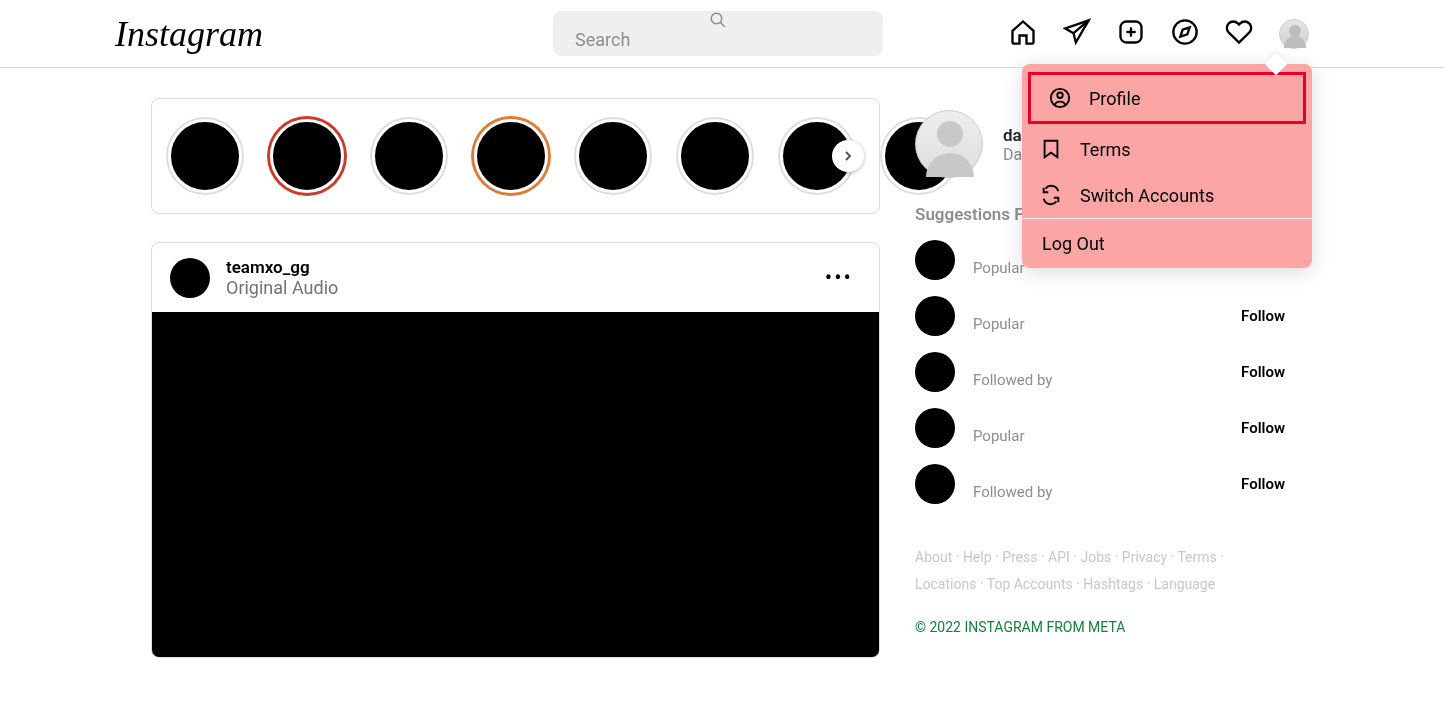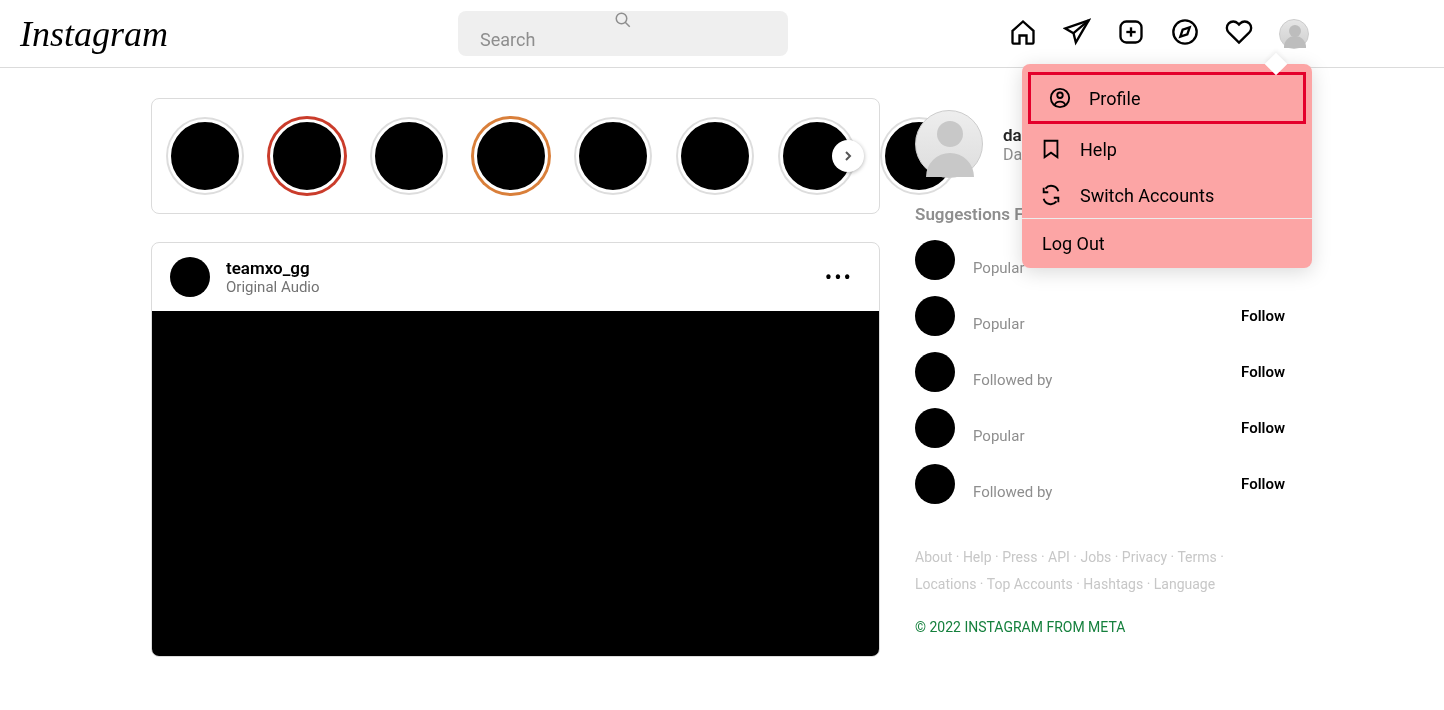--- a/index.html
+++ b/index.html
@@ -1,18 +1,18 @@
 <!DOCTYPE html>
 <html><head>
 <meta charset="utf-8">
 <style>
 * { margin:0; padding:0; box-sizing:border-box; font-family:-apple-system,BlinkMacSystemFont,"Segoe UI",Roboto,Helvetica,Arial,sans-serif; }
 body { background:#fff; width:1444px; height:710px; overflow:hidden; }
 .topbar { height:68px; border-bottom:1px solid #dbdbdb; display:flex; align-items:center; padding:0 20px; }
-.logo { font-family:'Brush Script MT',cursive; font-size:36px; font-weight:500; font-style:italic; }
+.logo { margin-left:95px; font-family:'Brush Script MT',cursive; font-size:36px; font-weight:500; font-style:italic; }
 .search-wrap { margin-left:290px; width:330px; height:45px; background:#efefef; border-radius:8px; display:flex; align-items:center; padding:0 16px;flex-direction:column; }
 .search-wrap svg { width:18px; height:18px; }
 .search-wrap input { border:none; background:transparent; outline:none; font-size:18px; margin-left:12px; width:100%; color:#8e8e8e; }
 .search-wrap input::placeholder{ color:#8e8e8e; }
 .nav-icons { margin-left:auto; margin-right:115px; display:flex; gap:26px; align-items:center; }
 .nav-icons svg { width:28px; height:28px; }
 .nav-icons .iconbtn { cursor:pointer; }
 .avatar-small { width:30px; height:30px; border-radius:50%; background:linear-gradient(#e6e6e6,#cfcfcf); border:1px solid #ccc; position:relative; }
 .avatar-small::after{content:""; position:absolute; width:12px; height:12px; border-radius:50%; background:#bdbdbd; top:5px; left:9px;}
 .avatar-small::before{content:""; position:absolute; width:22px; height:12px; border-radius:12px 12px 0 0; background:#bdbdbd; bottom:0; left:4px;}
@@ -20,21 +20,21 @@
 .feed { width:765px;padding-left:36px; }
 .stories { background:#fff; border:1px solid #dbdbdb; border-radius:8px; padding:20px 16px; display:flex; gap:28px; align-items:center; position:relative; }
 .story { width:74px; height:74px; border-radius:50%; background:#000; border:3px solid #fff; box-shadow:0 0 0 2px #ddd; flex-shrink:0; }
 .story.ring-g { box-shadow:0 0 0 3px #d97f3a; }
 .story.ring-r { box-shadow:0 0 0 3px #ca3c2b; }
 .story-next { position:absolute; right:15px; top:50%; transform:translateY(-50%); width:32px; height:32px; border-radius:50%; background:#fff; box-shadow:0 1px 4px rgba(0,0,0,.3); display:flex; align-items:center; justify-content:center; cursor:pointer;}
 .post { margin-top:28px; border:1px solid #dbdbdb; border-radius:8px; overflow:hidden; }
 .post-head { display:flex; align-items:center; padding:14px 18px; }
 .post-av { width:40px; height:40px; border-radius:50%; background:#000; margin-right:16px;}
 .post-user { font-weight:600; font-size:17px; }
-.post-sub { color:#737373; font-size:15px; }
+.post-sub { color:#737373; font-size:18px; }
 .post-dots { margin-left:auto; font-size:22px; letter-spacing:2px; cursor:pointer; padding-right:8px;}
 .post-media { background:#000; height:345px; }
 .sidebar { width:370px; color:#262626; }
 .me { display:flex; align-items:center; gap:20px; margin-top:12px;}
 .me-av { width:68px; height:68px; border-radius:50%; background:linear-gradient(#eee,#ddd); border:1px solid #ccc; position:relative;}
 .me-av::after{content:""; position:absolute; width:26px; height:26px; border-radius:50%; background:#c8c8c8; top:10px; left:21px;}
 .me-av::before{content:""; position:absolute; width:48px; height:24px; border-radius:24px 24px 0 0; background:#c8c8c8; bottom:0; left:10px;}
 .me-name { font-weight:600; font-size:17px; }
 .me-sub { color:#8e8e8e; font-size:16px;}
 .sug-title { color:#8e8e8e; font-weight:600; font-size:17px; margin-top:26px; }
@@ -96,21 +96,21 @@
         <circle cx="12" cy="12" r="10"></circle>
         <circle cx="12" cy="9" r="3"></circle>
         <path d="M6 20c1-3 4-4 6-4s5 1 6 4"></path>
       </svg>
     <span>Profile</span>
   </div>
   <div class="dd-item">
     <svg viewBox="0 0 24 24" fill="none" stroke="#000" stroke-width="2">
         <path d="M19 21l-7-5-7 5V3h14z"></path>
       </svg>
-    <span>Help</span>
+    <span>Terms</span>
   </div>
   <div class="dd-item">
     <svg viewBox="0 0 24 24" fill="none" stroke="#000" stroke-width="2">
         <path d="M20 8a8 8 0 00-14-3"></path>
         <path d="M4 16a8 8 0 0014 3"></path>
         <polyline points="4 4 4 9 9 9"></polyline>
         <polyline points="20 20 20 15 15 15"></polyline>
       </svg>
     <span>Switch Accounts</span>
   </div>

